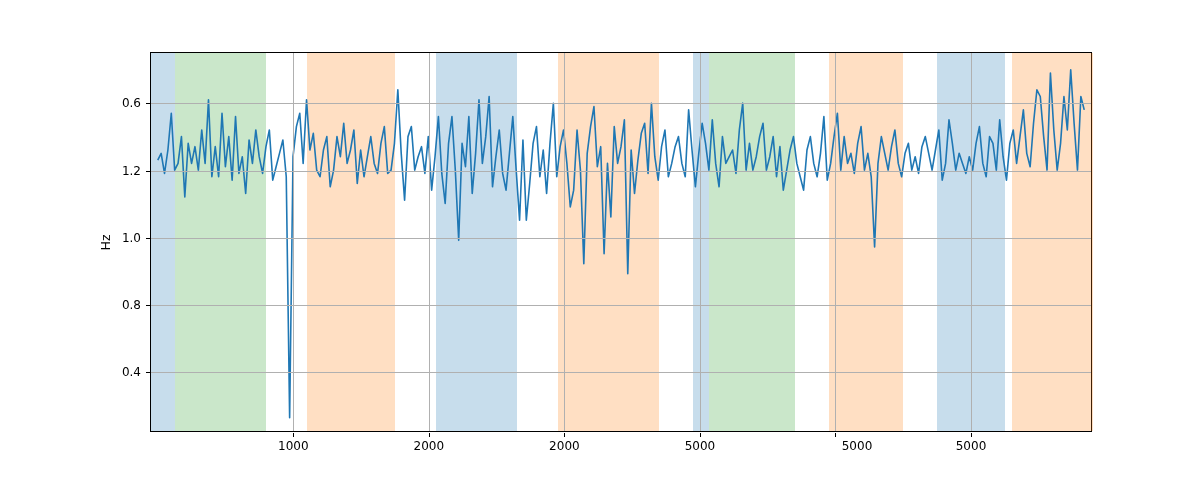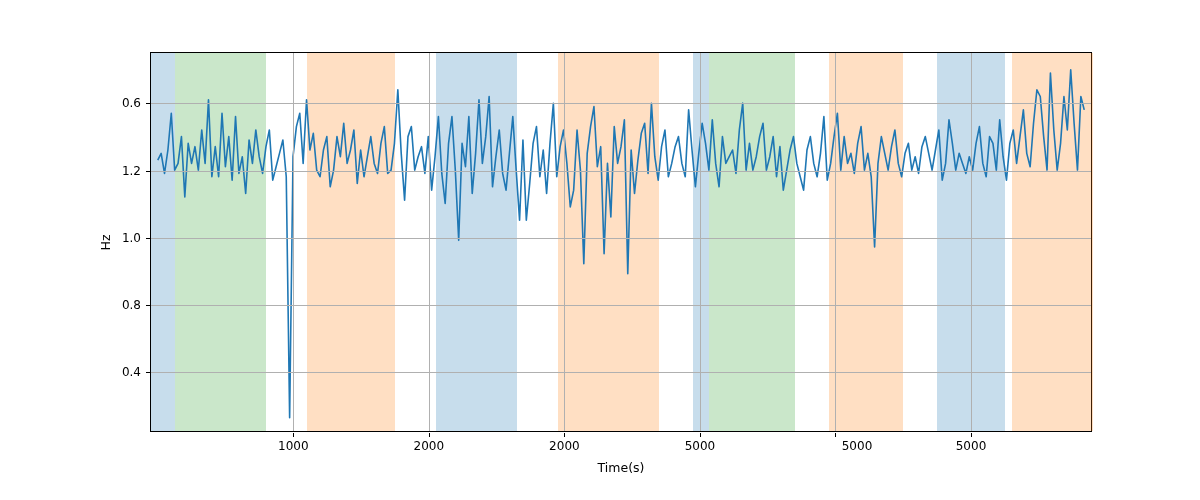--- a/index.html
+++ b/index.html
@@ -117,21 +117,20 @@
       stroke-linejoin: round;
     }
   </style>
 </head>
 <body>
 
 <div class="figure">
   <div class="ylabel">
       <span>Hz</span>
     </div>
-  <div class="xlabel">Time(s)</div>
 
   <div class="plot-area" id="plot">
       <div class="band" style="left: 860.676px; width: 81.3237px; background: rgb(255, 127, 14);"></div>
       <div class="band" style="left: 786.129px; width: 67.7698px; background: rgb(31, 119, 180);"></div>
       <div class="band" style="left: 677.698px; width: 74.5468px; background: rgb(255, 127, 14);"></div>
       <div class="band" style="left: 558.423px; width: 85.3899px; background: rgb(44, 160, 44);"></div>
       <div class="band" style="left: 542.158px; width: 16.2647px; background: rgb(31, 119, 180);"></div>
       <div class="band" style="left: 406.619px; width: 101.655px; background: rgb(255, 127, 14);"></div>
       <div class="band" style="left: 284.633px; width: 81.3237px; background: rgb(31, 119, 180);"></div>
       <div class="band" style="left: 155.871px; width: 88.1007px; background: rgb(255, 127, 14);"></div>

